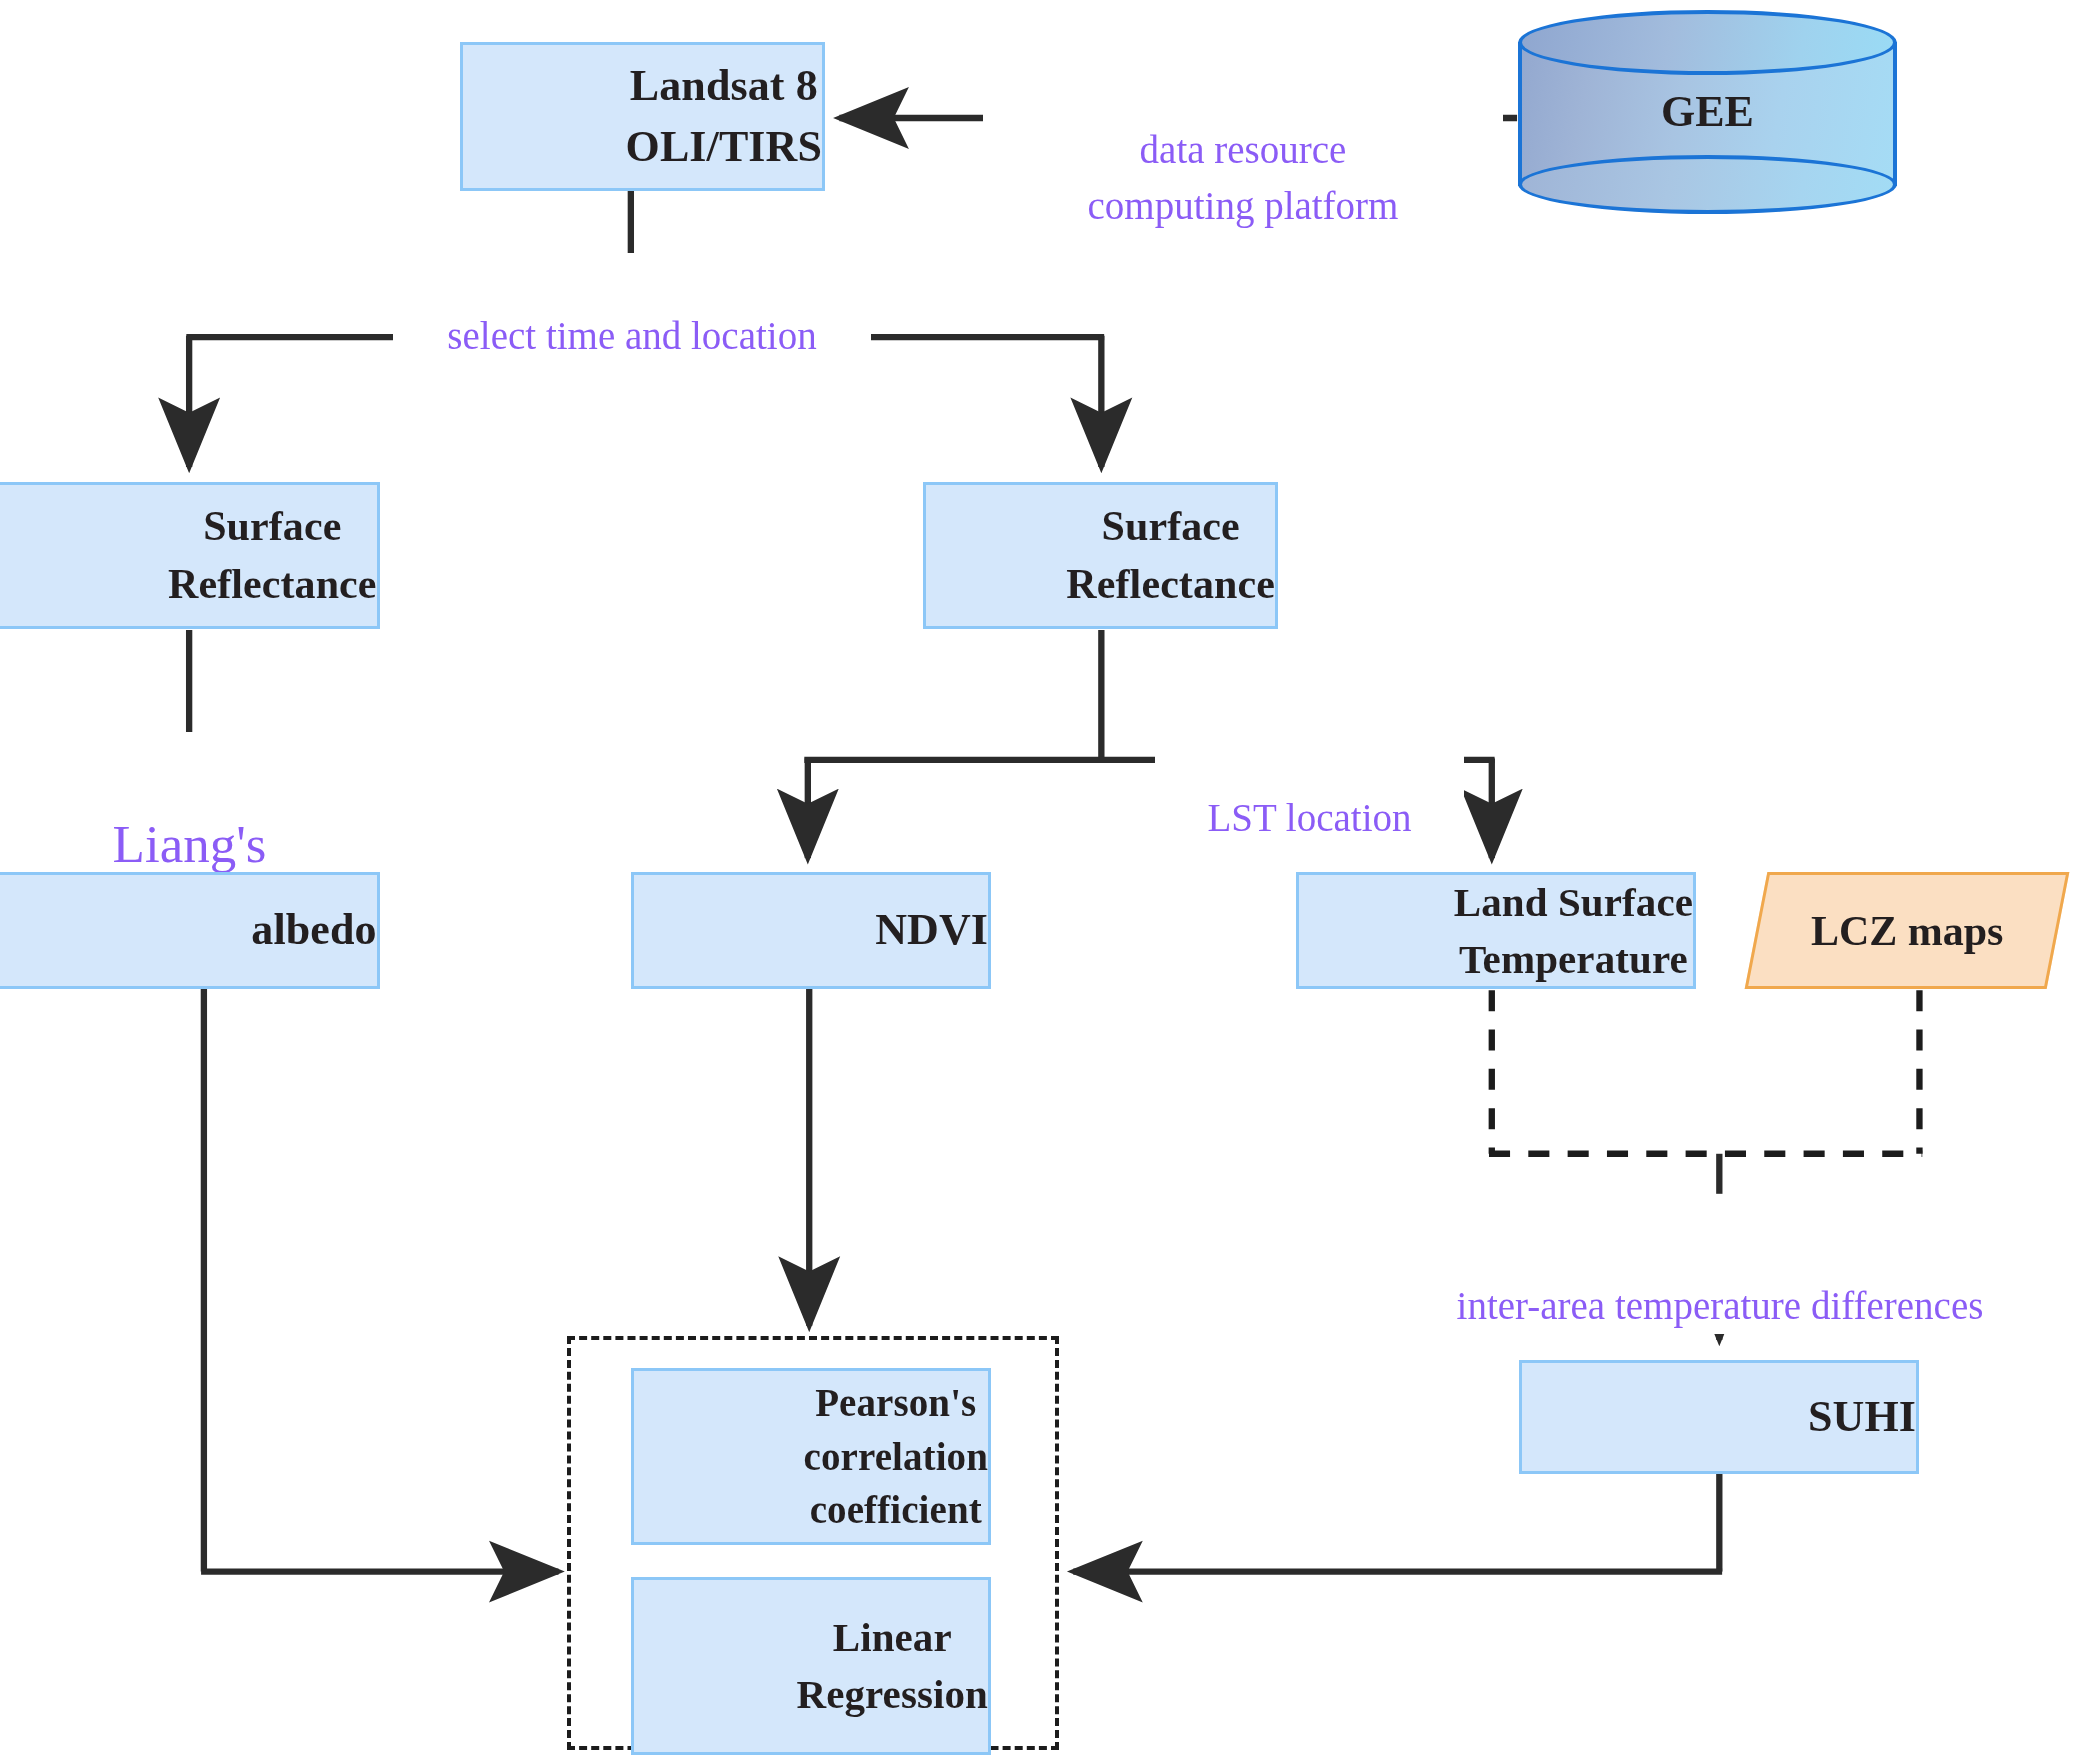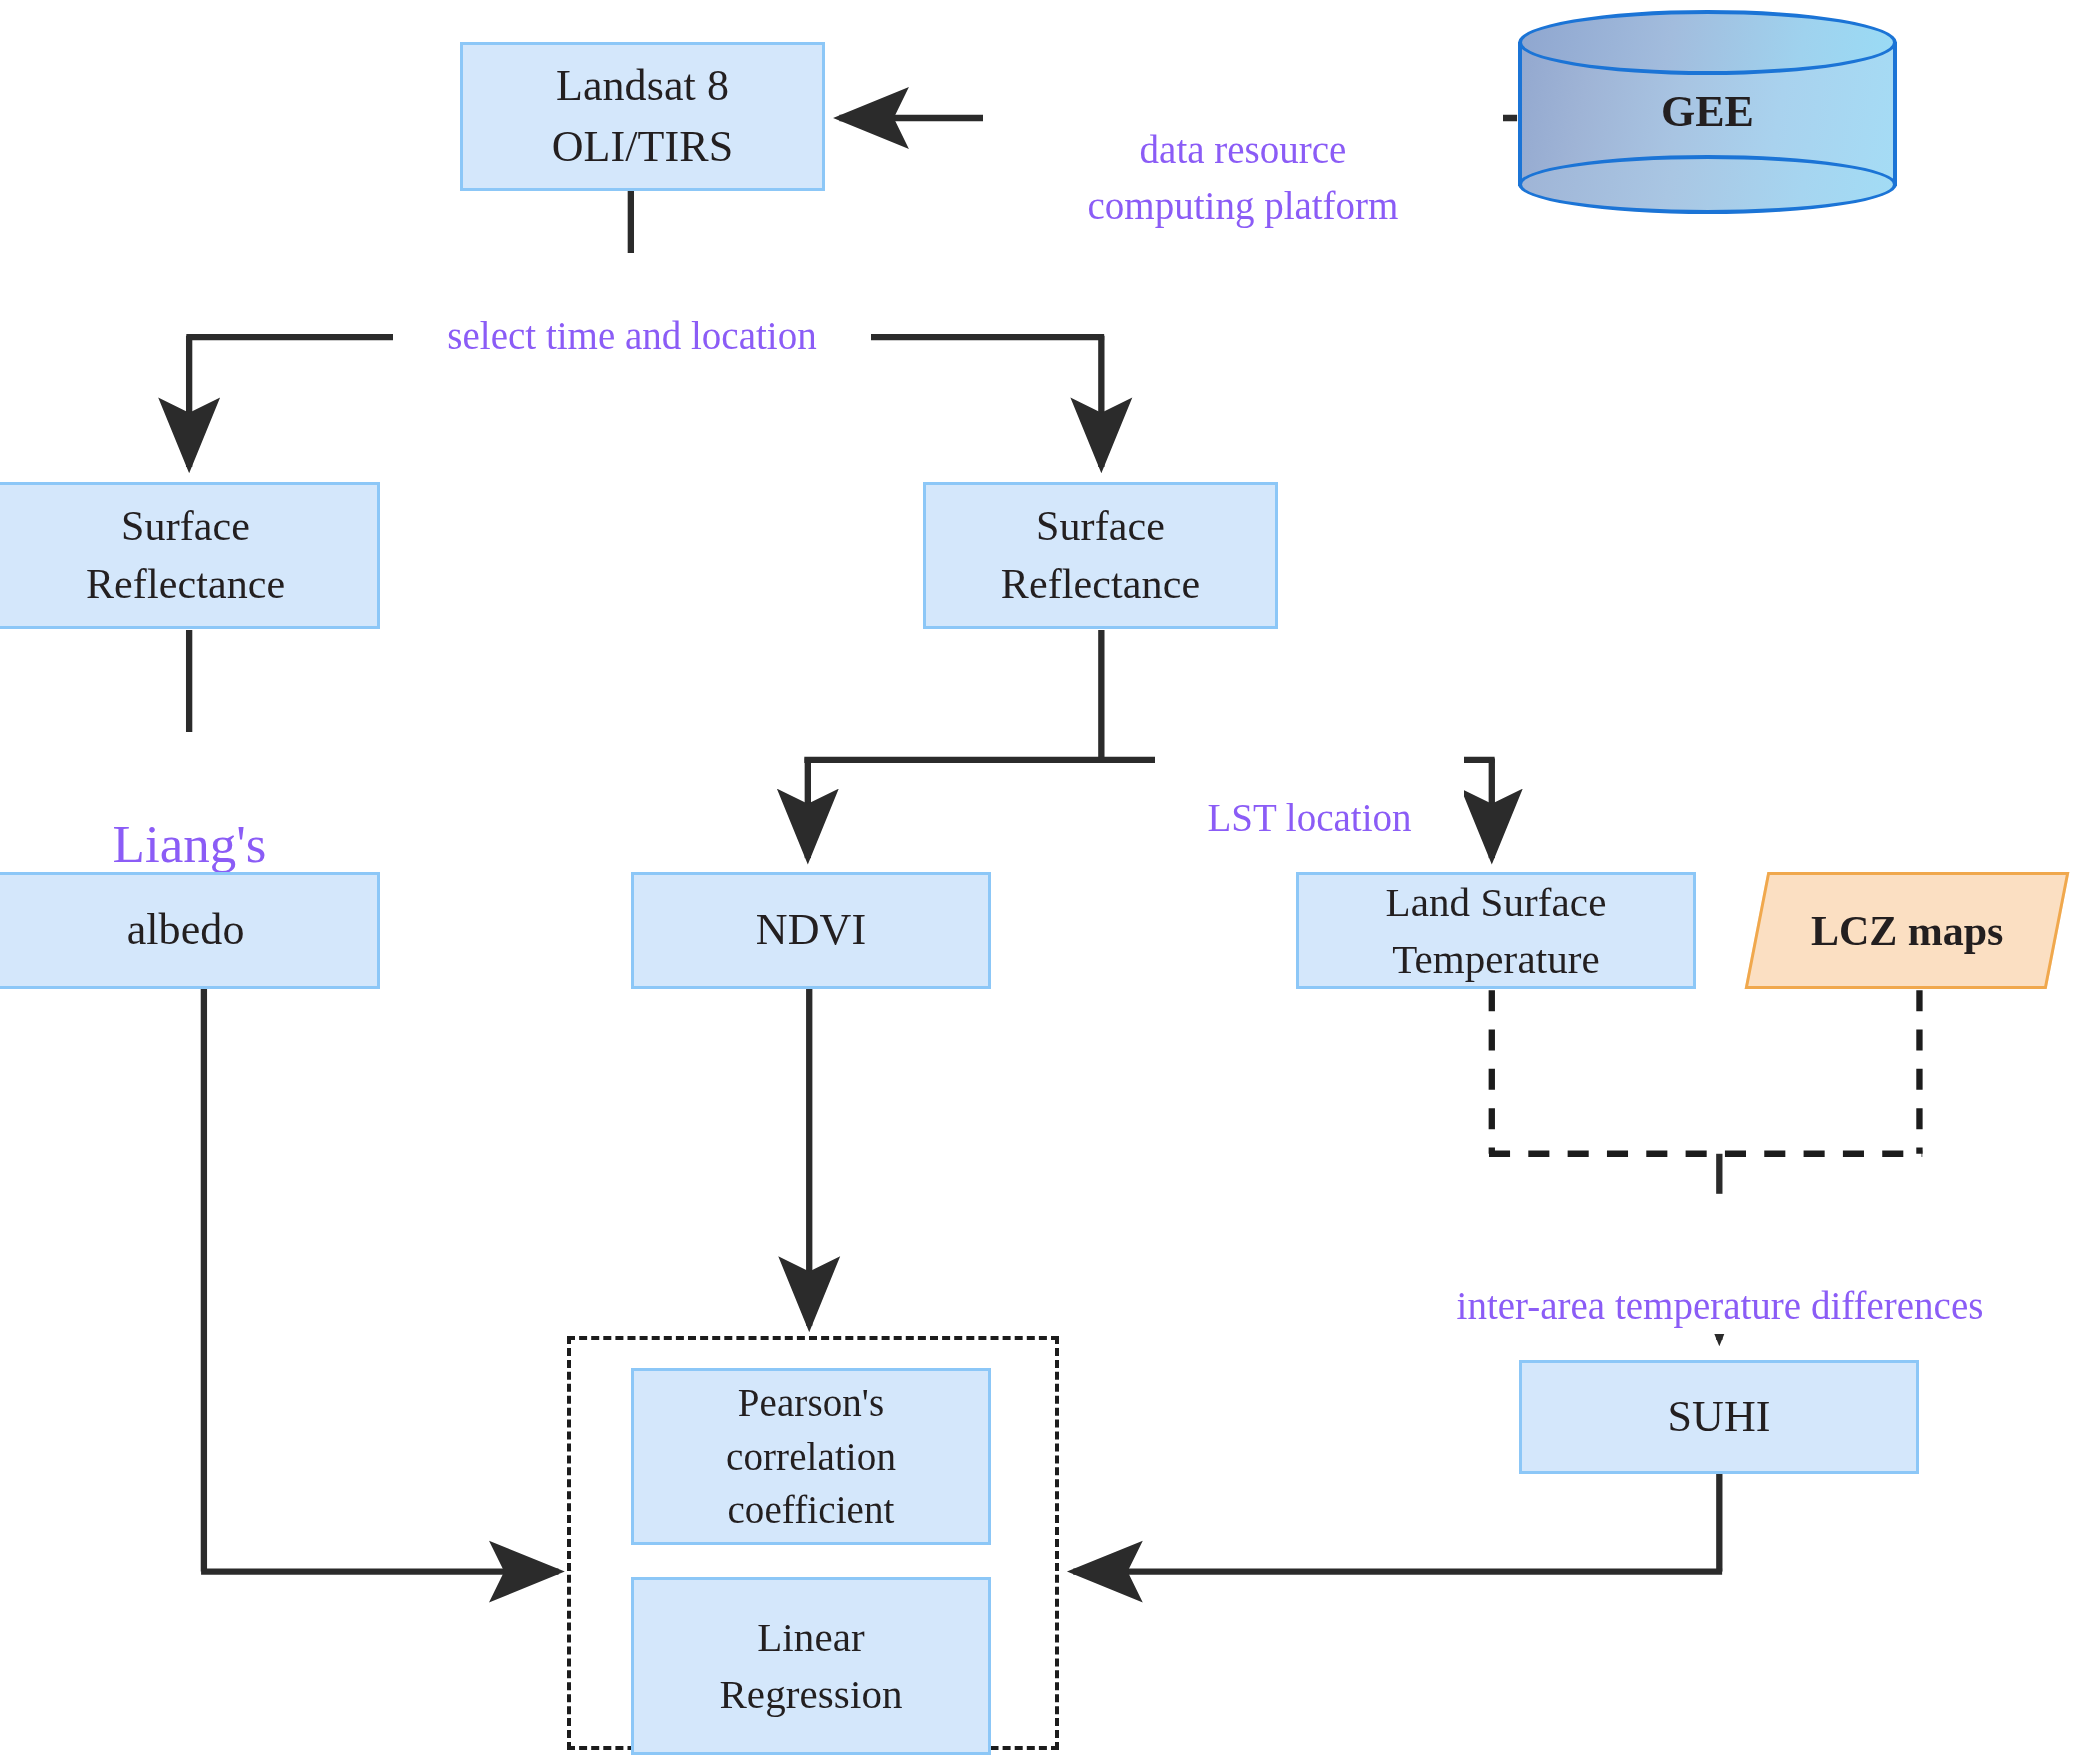--- a/index.html
+++ b/index.html
@@ -18,23 +18,23 @@
     position:absolute;
     left:0;top:0;
     width:2077px;height:1757px;
     pointer-events:none;
   }
   .node{
     position:absolute;
     box-sizing:border-box;
     display:flex;
     align-items:center;
-    justify-content:center;
+    justify-content:flex-end;
     text-align:center;
-    font-weight:normal;
+    font-weight:bold;
     line-height:1.38;
     letter-spacing:0.1px;
   }
   .proc{
     background:#d4e7fb;
     border:3.5px solid #8cc7f7;
     color:#231f20;
   }
   .edge-label{
     position:absolute;

